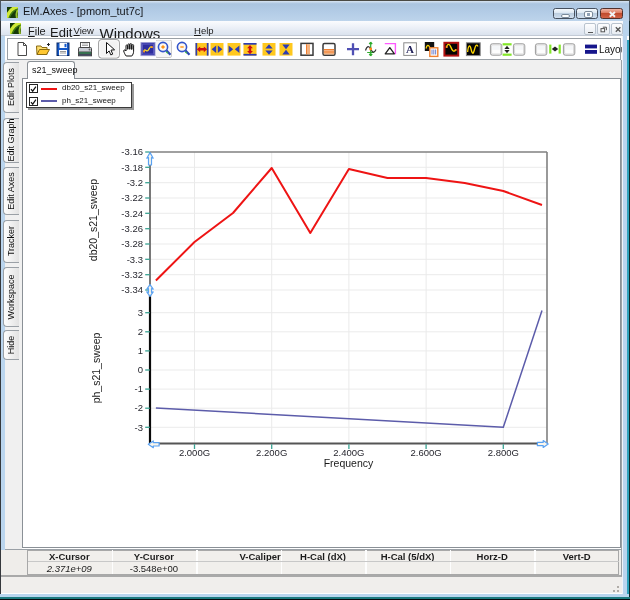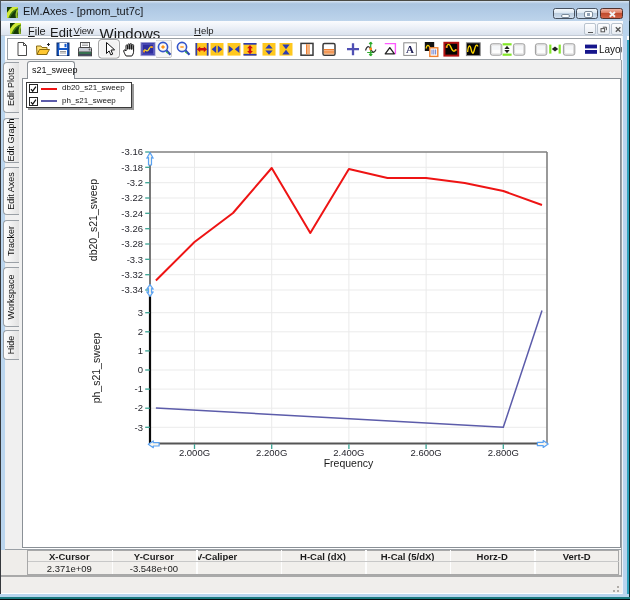--- a/index.html
+++ b/index.html
@@ -329,25 +329,25 @@
 <div class="abs" style="left:62px;top:83.0px;font-size:8px;color:#161616;">db20_s21_sweep</div>
 <div class="abs" style="left:28.5px;top:96.5px;width:9px;height:9px;background:#fff;border:1px solid #222;"></div>
 <svg class="abs" style="left:28.5px;top:96.5px" width="9" height="9">
     <path d="M2 5.2 l1.7 2 3.2-4.6" stroke="#111" stroke-width="1.2" fill="none"></path>
   </svg>
 <div class="abs" style="left:41px;top:100.0px;width:15.5px;height:2px;background:#5c5caa;"></div>
 <div class="abs" style="left:62px;top:95.5px;font-size:8px;color:#161616;">ph_s21_sweep</div>
 <div class="abs" style="left:1px;top:549.5px;width:628px;height:25px;background:#efedea;"></div>
 <div class="abs" style="left:27px;top:549.5px;width:592px;height:25px;background:#f1efec;border:1px solid #a8a8a8;"></div>
 <div class="abs" style="left:27.0px;top:551px;width:84.6px;text-align:center;font-size:9.5px;font-weight:bold;color:#1b1b1b;">X-Cursor</div>
-<div class="abs" style="left:27.0px;top:562.5px;width:84.6px;text-align:center;font-size:9.5px;color:#1b1b1b;">2.371e+09</div>
+<div class="abs" style="left:27.0px;top:562.5px;width:84.6px;text-align:center;font-size:9.5px;color:#1b1b1b;font-style:italic;">2.371e+09</div>
 <div class="abs" style="left:111.6px;top:551px;width:84.6px;text-align:center;font-size:9.5px;font-weight:bold;color:#1b1b1b;">Y-Cursor</div>
 <div class="abs" style="left:111.6px;top:562.5px;width:84.6px;text-align:center;font-size:9.5px;color:#1b1b1b;">-3.548e+00</div>
 <div class="abs" style="left:111.6px;top:550px;width:1.5px;height:24px;background:#fdfdfd;"></div>
-<div class="abs" style="left:196.1px;top:551px;width:84.6px;text-align:left;font-size:9.5px;font-weight:bold;color:#1b1b1b;">V-Caliper</div>
+<div class="abs" style="left:196.1px;top:551px;width:84.6px;text-align:right;font-size:9.5px;font-weight:bold;color:#1b1b1b;">V-Caliper</div>
 <div class="abs" style="left:196.1px;top:550px;width:1.5px;height:24px;background:#fdfdfd;"></div>
 <div class="abs" style="left:280.7px;top:551px;width:84.6px;text-align:center;font-size:9.5px;font-weight:bold;color:#1b1b1b;">H-Cal (dX)</div>
 <div class="abs" style="left:280.7px;top:550px;width:1.5px;height:24px;background:#fdfdfd;"></div>
 <div class="abs" style="left:365.3px;top:551px;width:84.6px;text-align:center;font-size:9.5px;font-weight:bold;color:#1b1b1b;">H-Cal (5/dX)</div>
 <div class="abs" style="left:365.3px;top:550px;width:1.5px;height:24px;background:#fdfdfd;"></div>
 <div class="abs" style="left:449.9px;top:551px;width:84.6px;text-align:center;font-size:9.5px;font-weight:bold;color:#1b1b1b;">Horz-D</div>
 <div class="abs" style="left:449.9px;top:550px;width:1.5px;height:24px;background:#fdfdfd;"></div>
 <div class="abs" style="left:534.4px;top:551px;width:84.6px;text-align:center;font-size:9.5px;font-weight:bold;color:#1b1b1b;">Vert-D</div>
 <div class="abs" style="left:534.4px;top:550px;width:1.5px;height:24px;background:#fdfdfd;"></div>
 <div class="abs" style="left:27.5px;top:561px;width:591px;height:1px;background:#c8c8c8;"></div>

